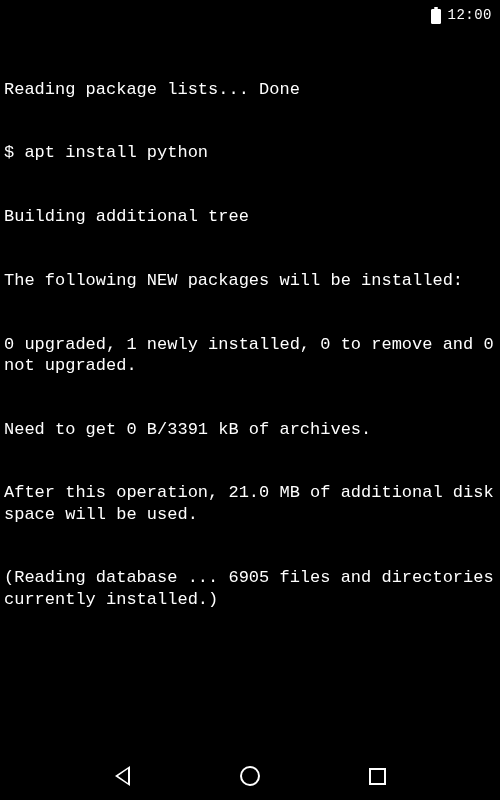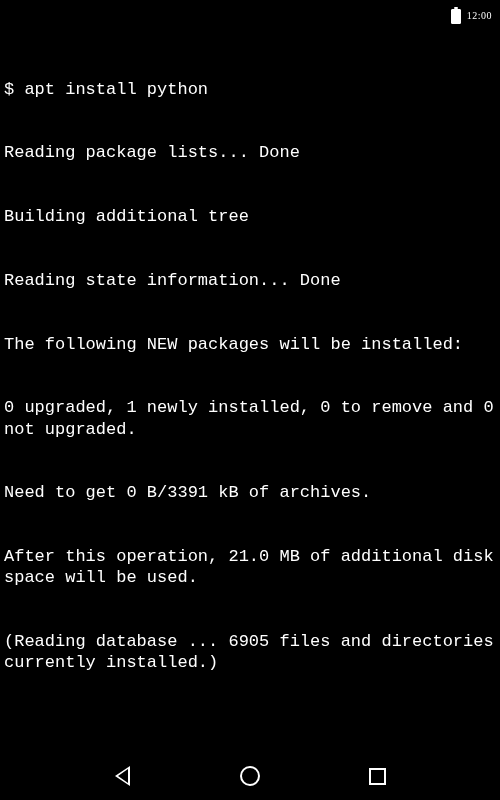--- a/index.html
+++ b/index.html
@@ -17,22 +17,22 @@
       line-height: 1.25;
       overflow: hidden;
       position: relative;
     }
     .status-bar {
       height: 24px;
       display: flex;
       justify-content: flex-end;
       align-items: center;
       padding: 16px 8px;
-      font-family: Liberation Serif, serif;
-      font-size: 10px;
+      font-family: Liberation Mono, monospace;
+      font-size: 14px;
       letter-spacing: 0.5px;
     }
     .battery-icon {
       width: 10px;
       height: 15px;
       border: 1.5px solid #fff;
       border-radius: 1px;
       background: #fff;
       position: relative;
       margin-right: 6px;
@@ -111,24 +111,23 @@
   </style>
 </head>
 <body>
 
 <div class="status-bar">
   <span class="battery-icon"></span>
   <span>12:00</span>
 </div>
 
 <div class="terminal">
+  <div class="line"><span>Reading package lists... Done</span></div>
   <div class="line"><span>$ </span><span>apt install python</span></div>
-  <div class="line"><span>Reading package lists... Done</span></div>
   <div class="line"><span>Building additional tree</span></div>
-  <div class="line"><span>Reading state information... Done</span></div>
   <div class="line"><span>The following NEW packages will be installed:</span></div>
   <div class="line"><span>0 upgraded, 1 newly installed, 0 to remove and 0 not upgraded.</span></div>
   <div class="line"><span>Need to get 0 B/3391 kB of archives.</span></div>
   <div class="line"><span>After this operation, 21.0 MB of additional disk space will be used.</span></div>
   <div class="line"><span>(Reading database ... 6905 files and directories currently installed.)</span></div>
   
   
   
   
   

